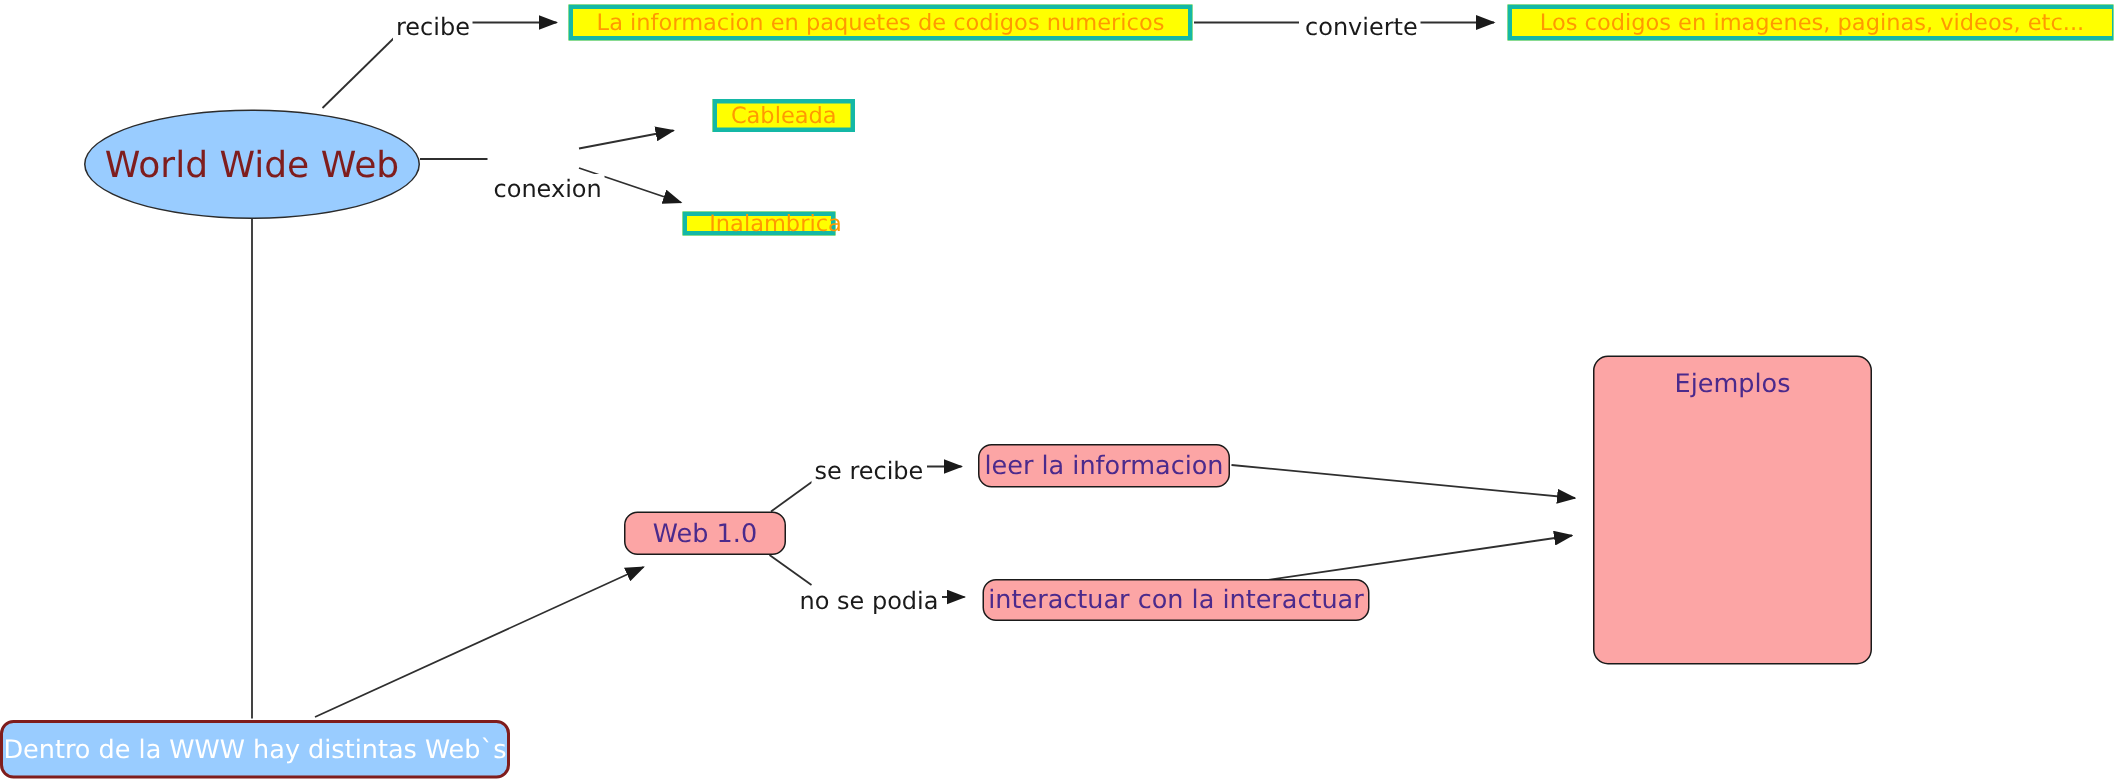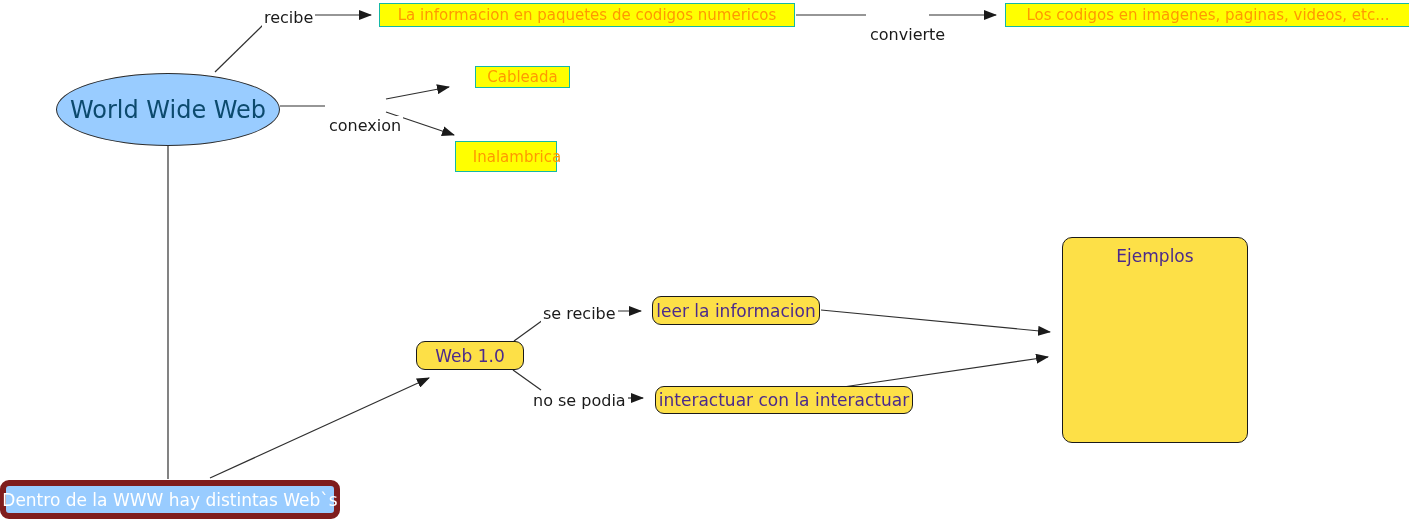--- a/index.html
+++ b/index.html
@@ -24,70 +24,70 @@
     box-sizing: border-box;
     text-align: center;
     white-space: nowrap;
     cursor: default;
   }
   .ellipse {
     left: 56px; top: 73px; width: 224px; height: 73px;
     background: #99CCFF;
     border: 1px solid #2b2b2b;
     border-radius: 50%;
-    color: #0c4a6e;
+    color: #7f1d1d;
     font-size: 24px;
   }
   .ybox {
     background: #FFFF00;
-    border: 1px solid #14b8a6;
+    border: 3px solid #14b8a6;
     color: #FF9900;
     font-size: 15px;
   }
   .ybox.packets { left: 379px; top: 3px; width: 416px; height: 24px; }
   .ybox.codes   { left: 1005px; top: 3px; width: 406px; height: 24px; }
   .ybox.cableada { left: 463px; top: 66px; width: 95px; height: 22px; margin-left: 12px; }
-  .ybox.inalambrica { left: 455px; top: 141px; width: 102px; height: 31px; padding-left: 22px; }
+  .ybox.inalambrica { left: 455px; top: 141px; width: 102px; height: 16px; padding-left: 22px; }
   .tbox {
-    background: #fde047;
+    background: #fca5a5;
     border: 1px solid #1a1a1a;
     border-radius: 9px;
     color: #4B2A8C;
     font-size: 17px;
     text-align: center;
   }
   .tbox.web10 { left: 416px; top: 341px; width: 108px; height: 29px; }
   .tbox.leer { left: 652px; top: 296px; width: 168px; height: 29px; }
   .tbox.interactuar { left: 655px; top: 386px; width: 258px; height: 28px; }
   .tbox.ejemplos {
     left: 1062px; top: 237px; width: 186px; height: 206px;
     border-radius: 10px;
     align-items: flex-start;
     padding-top: 8px;
   }
   .bbox {
     left: 0px; top: 480px; width: 340px; height: 39px;
     background: #99CCFF;
-    border: 6px solid #7f1d1d;
+    border: 2px solid #7f1d1d;
     border-radius: 9px;
     color: #ffffff;
     font-size: 17px;
   }
   .edge-label {
     position: absolute;
     z-index: 2;
     color: #1a1a1a;
     font-size: 16px;
     white-space: nowrap;
     background: #ffffff;
     padding: 0 2px;
     cursor: default;
   }
   .lbl-recibe { left: 262px; top: 8px; }
-  .lbl-convierte { left: 868px; top: 25px; }
+  .lbl-convierte { left: 868px; top: 8px; }
   .lbl-conexion { left: 327px; top: 97px; margin-top: 19px; }
   .lbl-sepodia { left: 541px; top: 304px; }
   .lbl-nosepodia { left: 531px; top: 391px; }
 </style>
 </head>
 <body>
 
 <svg id="edges" viewBox="0 0 1409 522" xmlns="http://www.w3.org/2000/svg">
   <defs>
     <marker id="arr" markerUnits="userSpaceOnUse" markerWidth="13" markerHeight="10" refX="12" refY="5" orient="auto">

